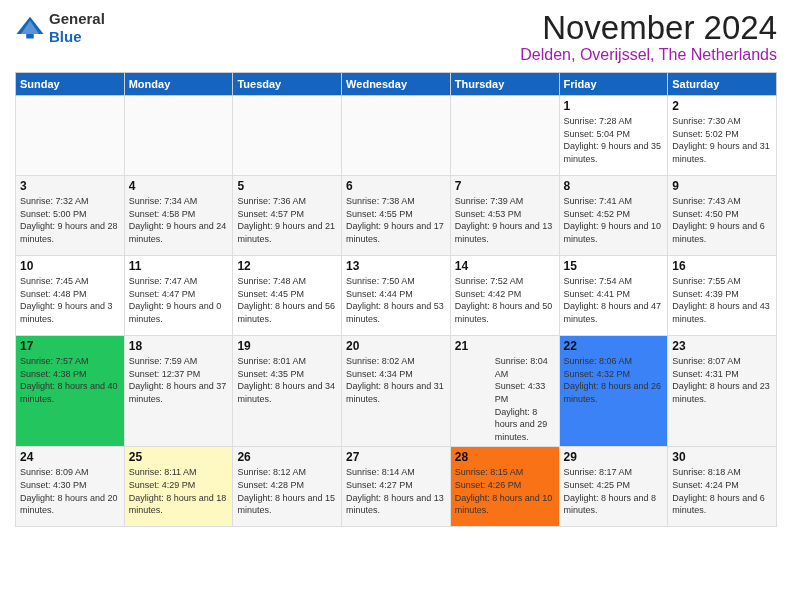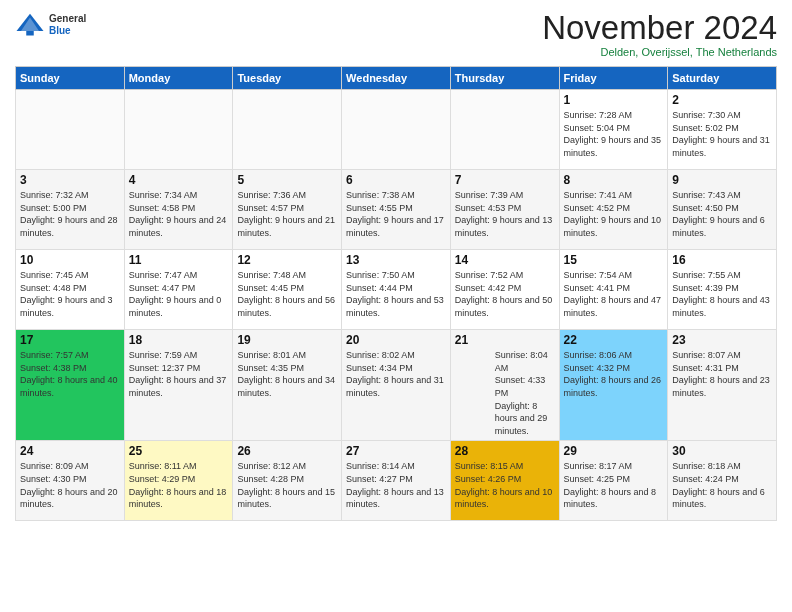--- a/index.html
+++ b/index.html
@@ -20,42 +20,42 @@
       align-items: flex-start;
       justify-content: space-between;
       margin-bottom: 8px;
     }
     .logo {
       display: flex;
       align-items: center;
       gap: 4px;
     }
     .logo-text {
-      font-size: 10px;
+      font-size: 15px;
       font-weight: bold;
       line-height: 1.2;
     }
     .logo-text .general { color: #333; }
     .logo-text .blue { color: #1565c0; }
     .logo-icon {
       width: 30px;
       height: 30px;
     }
     .title-area {
       text-align: right;
     }
     .month-title {
       font-size: 33px;
       font-weight: normal;
       color: #222;
       line-height: 1.1;
     }
     .subtitle {
-      font-size: 11px;
-      color: #15803d;
+      font-size: 16px;
+      color: #a21caf;
     }
     .calendar {
       width: 100%;
       border-collapse: collapse;
       table-layout: fixed;
     }
     .calendar th {
       background: #1565c0;
       color: #fff;
       font-size: 11px;
@@ -267,21 +267,21 @@
             <div class="day-info" style="white-space: pre-line;">Sunrise: 8:02 AM
 Sunset: 4:34 PM
 Daylight: 8 hours and 31 minutes.</div>
           </td>
           <td style="background: rgb(245, 245, 245);">
             <span class="day-number">21</span>
             <div class="day-info" style="white-space: pre-line; margin-left: 40px;">Sunrise: 8:04 AM
 Sunset: 4:33 PM
 Daylight: 8 hours and 29 minutes.</div>
           </td>
-          <td style="background: #7dd3fc;">
+          <td style="background: #3b82f6;">
             <span class="day-number">22</span>
             <div class="day-info" style="white-space: pre-line;">Sunrise: 8:06 AM
 Sunset: 4:32 PM
 Daylight: 8 hours and 26 minutes.</div>
           </td>
           <td style="background: rgb(245, 245, 245);">
             <span class="day-number">23</span>
             <div class="day-info" style="white-space: pre-line;">Sunrise: 8:07 AM
 Sunset: 4:31 PM
 Daylight: 8 hours and 23 minutes.</div>
@@ -305,21 +305,21 @@
             <div class="day-info" style="white-space: pre-line;">Sunrise: 8:12 AM
 Sunset: 4:28 PM
 Daylight: 8 hours and 15 minutes.</div>
           </td>
           <td style="background: rgb(245, 245, 245);">
             <span class="day-number">27</span>
             <div class="day-info" style="white-space: pre-line;">Sunrise: 8:14 AM
 Sunset: 4:27 PM
 Daylight: 8 hours and 13 minutes.</div>
           </td>
-          <td style="background: #eab308;">
+          <td style="background: #f97316;">
             <span class="day-number">28</span>
             <div class="day-info" style="white-space: pre-line;">Sunrise: 8:15 AM
 Sunset: 4:26 PM
 Daylight: 8 hours and 10 minutes.</div>
           </td>
           <td style="background: rgb(245, 245, 245);">
             <span class="day-number">29</span>
             <div class="day-info" style="white-space: pre-line;">Sunrise: 8:17 AM
 Sunset: 4:25 PM
 Daylight: 8 hours and 8 minutes.</div>

